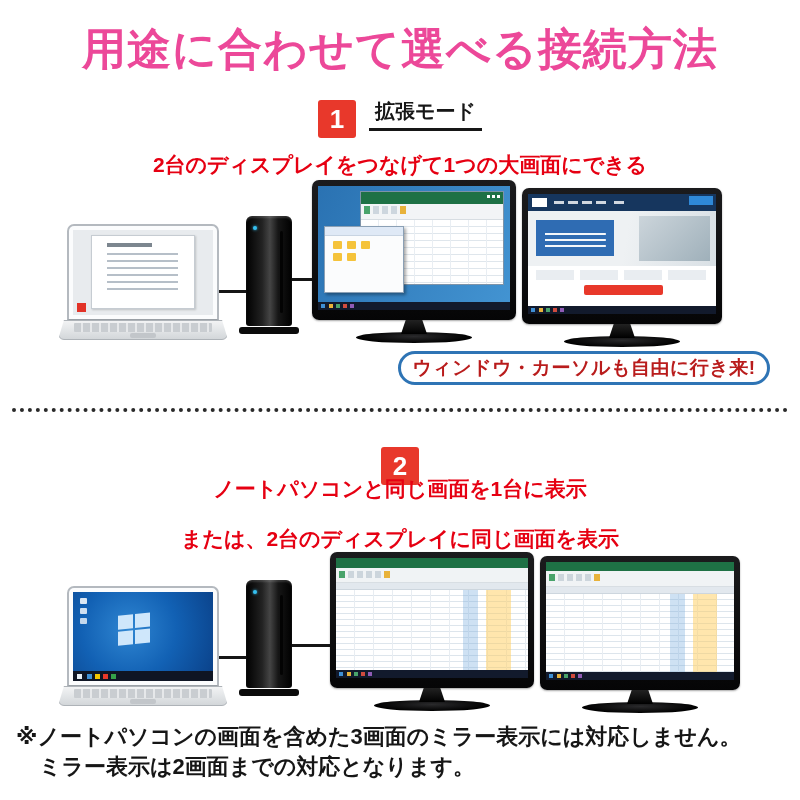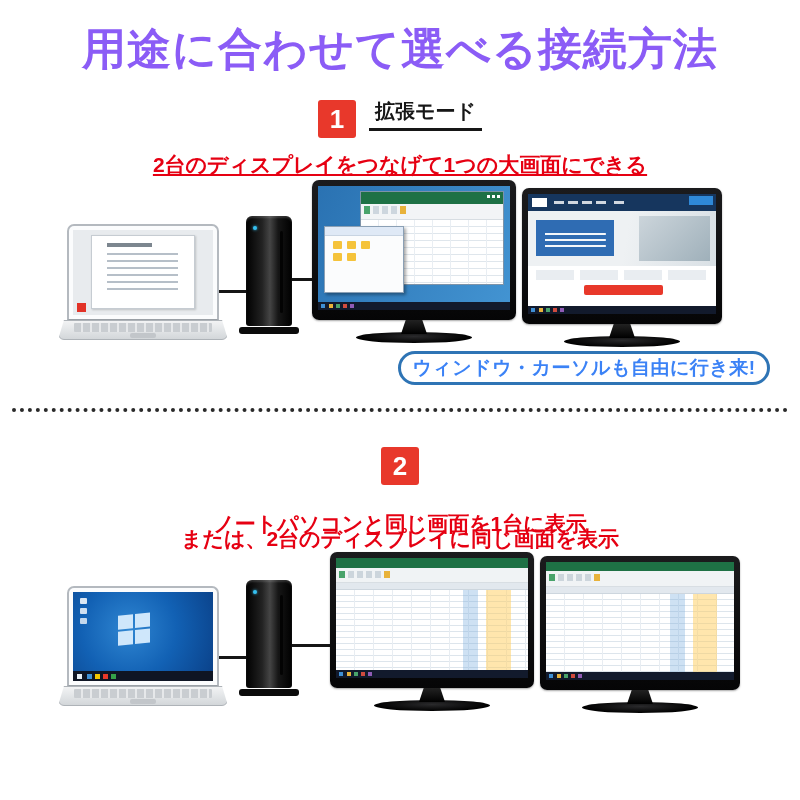--- a/index.html
+++ b/index.html
@@ -1,35 +1,35 @@
 <!DOCTYPE html>
 <html><head>
 <meta charset="utf-8">
 <style>
   *{box-sizing:border-box;margin:0;padding:0;}
   html,body{width:800px;height:800px;}
   .page{position:relative;width:800px;height:800px;background:#fff;overflow:hidden;
         font-family:"Liberation Sans","DejaVu Sans",sans-serif;color:#1c1c1c;}
 
   .title{position:absolute;top:20px;left:0;width:100%;text-align:center;
-         font-size:44px;font-weight:900;letter-spacing:1px;color:#8b5cf6;}
+         font-size:44px;font-weight:900;letter-spacing:1px;color:#ec4899;}
 
   .mode-header{position:absolute;left:0;width:100%;display:flex;justify-content:center;
                align-items:flex-start;gap:13px;}
   .header-1{top:100px;}
   .header-2{top:447px;}
   .num-box{width:38px;height:38px;background:#e8382b;color:#fff;font-size:26px;font-weight:800;
            display:flex;align-items:center;justify-content:center;border-radius:3px;}
   .mode-name{font-size:20px;font-weight:800;color:#161616;border-bottom:3px solid #161616;
              padding:0 6px 5px;line-height:1.15;}
 
   .mode-desc{position:absolute;left:0;width:100%;text-align:center;color:#e60012;
              font-weight:700;font-size:21px;}
-  .desc-1{top:151px;text-decoration:underline;}
-  .desc-2a{top:510px;}
+  .desc-1{top:151px;}
+  .desc-2a{top:475px;}
   .desc-2b{top:525px;}
 
   .illus{position:absolute;left:0;width:800px;}
   #illus1{top:178px;height:212px;}
   #illus2{top:552px;height:170px;}
 
   .cable{position:absolute;height:3px;background:#151515;border-radius:2px;z-index:1;}
   .cable-a1{left:212px;top:112px;width:40px;}
   .cable-b1{left:288px;top:100px;width:90px;}
   .cable-a2{left:212px;top:104px;width:40px;}
@@ -149,21 +149,21 @@
   .s-head{height:6%;background:#e2e8ee;border-bottom:1px solid #cdd6de;}
   .s-grid{position:absolute;left:0;right:0;top:27%;bottom:8px;
         background-image:repeating-linear-gradient(to right,transparent 0 18px,#e8edf2 18px 19px),
                          repeating-linear-gradient(to bottom,transparent 0 5px,#dde5ec 5px 6px);}
   .s-grid::before{content:"";position:absolute;right:9%;top:0;bottom:0;width:13%;background:rgba(255,205,92,.5);}
   .s-grid::after{content:"";position:absolute;right:26%;top:0;bottom:0;width:8%;background:rgba(116,170,220,.35);}
 
   
   .callout{position:absolute;left:398px;top:351px;width:372px;height:34px;background:#fff;
            border:3px solid #2e74b5;border-radius:20px;display:flex;align-items:center;justify-content:center;z-index:5;}
-  .callout span{color:#3b82f6;font-weight:800;font-size:19px;letter-spacing:.5px;}
+  .callout span{color:#b91c1c;font-weight:800;font-size:19px;letter-spacing:.5px;}
 
   .divider{position:absolute;left:12px;right:12px;top:408px;border-top:4px dotted #2a2a2a;}
 
   .footnote{position:absolute;left:16px;top:722px;width:772px;font-size:22px;font-weight:700;
             line-height:30px;color:#161616;}
   .footnote .indent{padding-left:23px;}
 </style>
 </head>
 <body>
 
@@ -279,14 +279,18 @@
           <div class="s-head"></div>
           <div class="s-grid"></div>
           <div class="bar"></div>
         </div>
       </div>
       <div class="mon-neck"></div>
       <div class="mon-base"></div>
     </div>
   </div>
 
+  <div class="footnote">
+    <div>※ノートパソコンの画面を含めた3画面のミラー表示には対応しません。</div>
+    <div class="indent">ミラー表示は2画面までの対応となります。</div>
+  </div>
 
 </div>
 
 </body></html>

